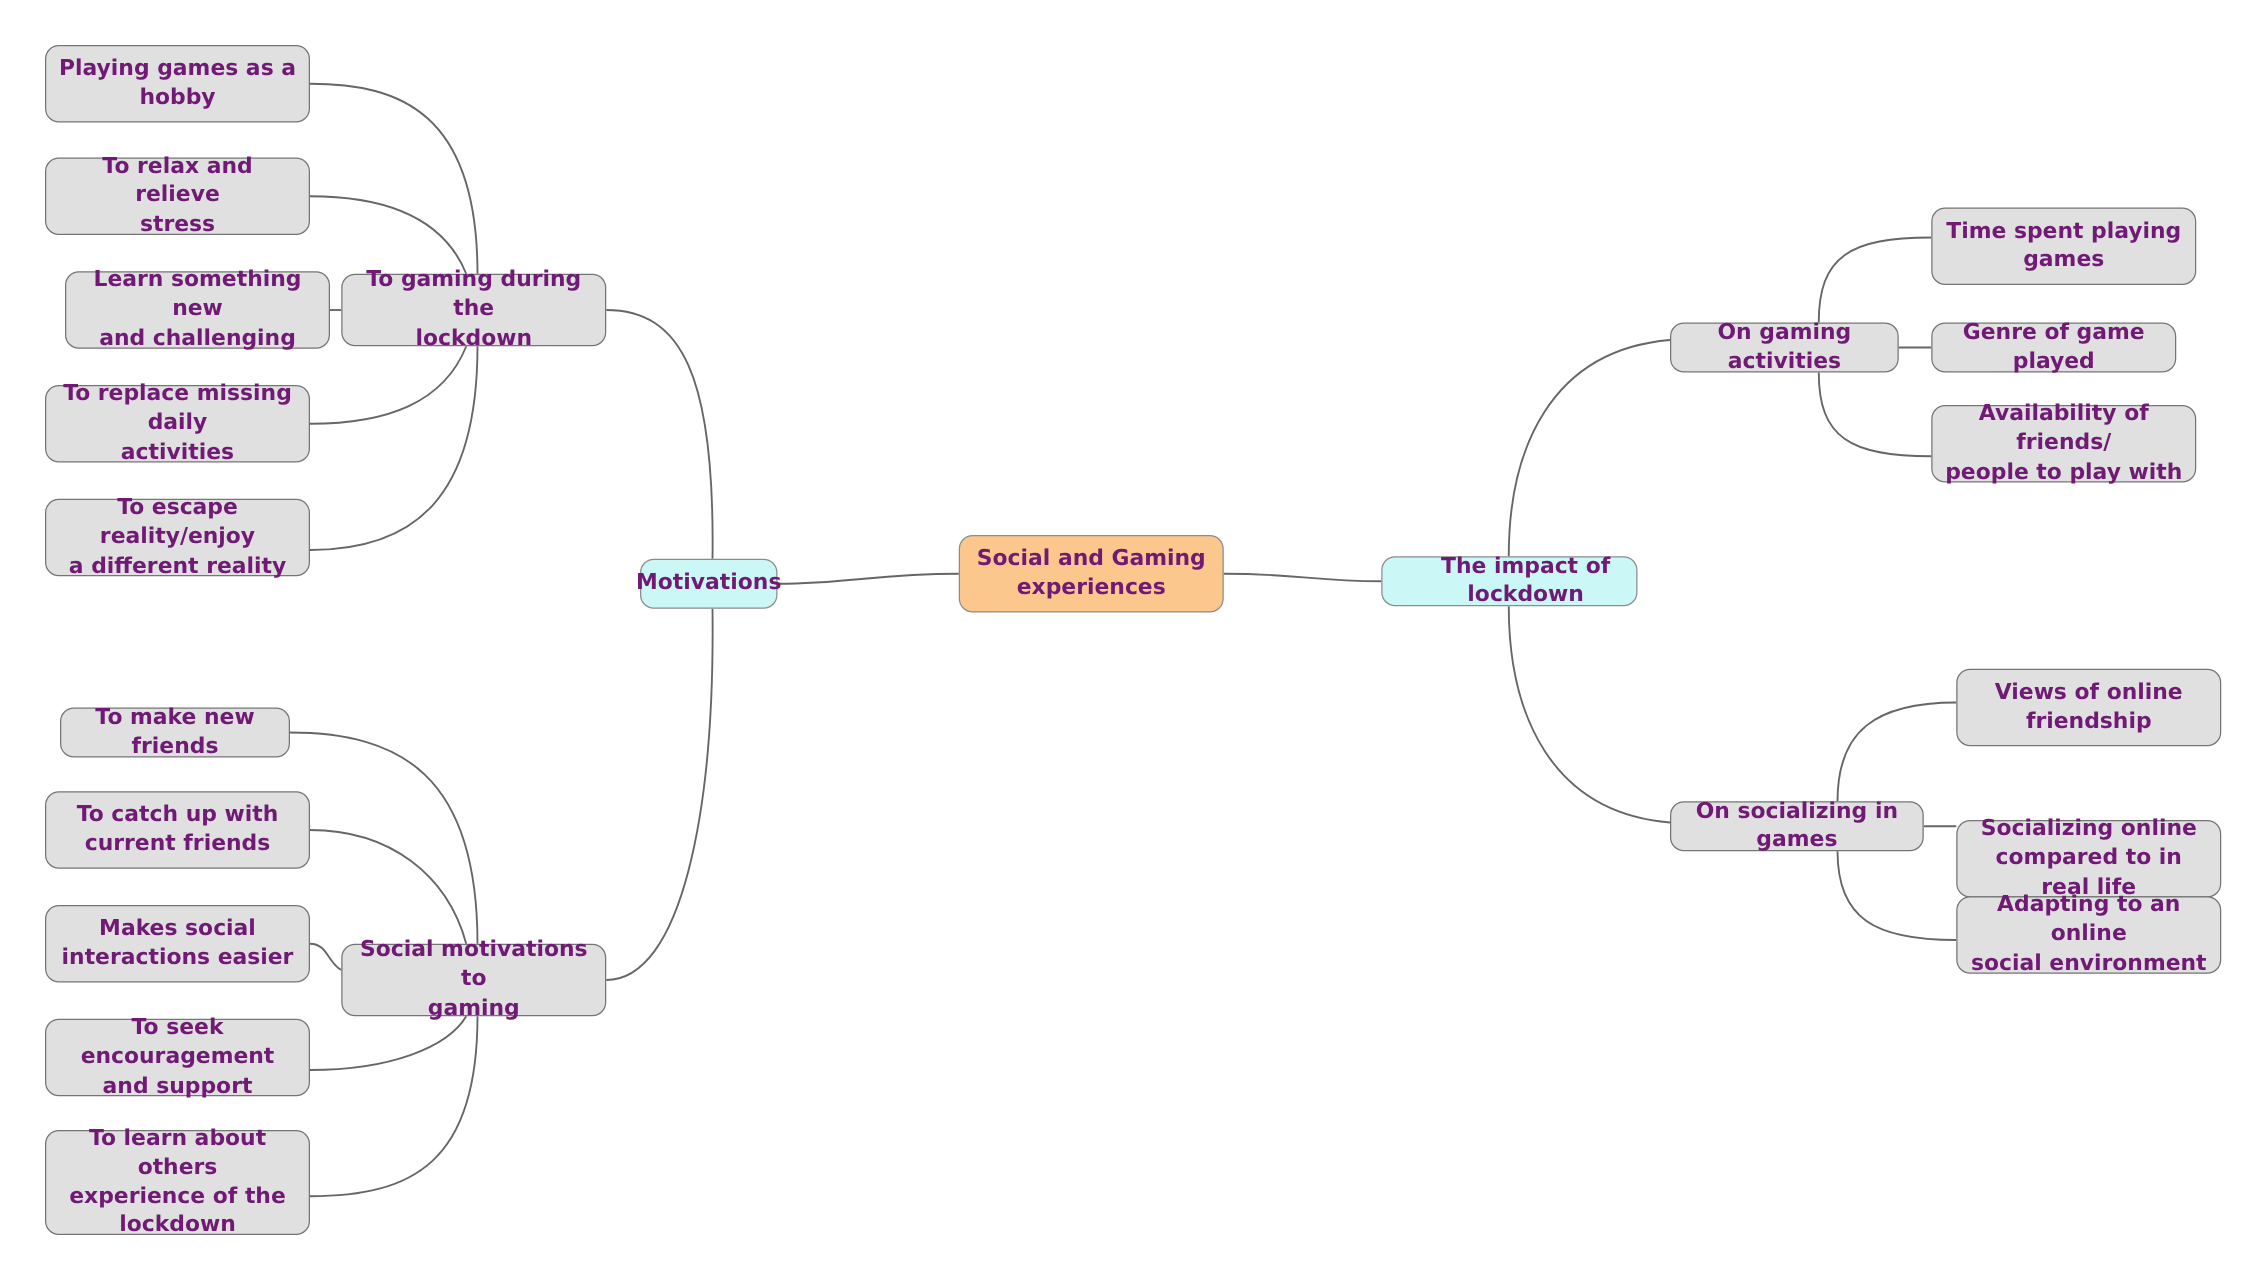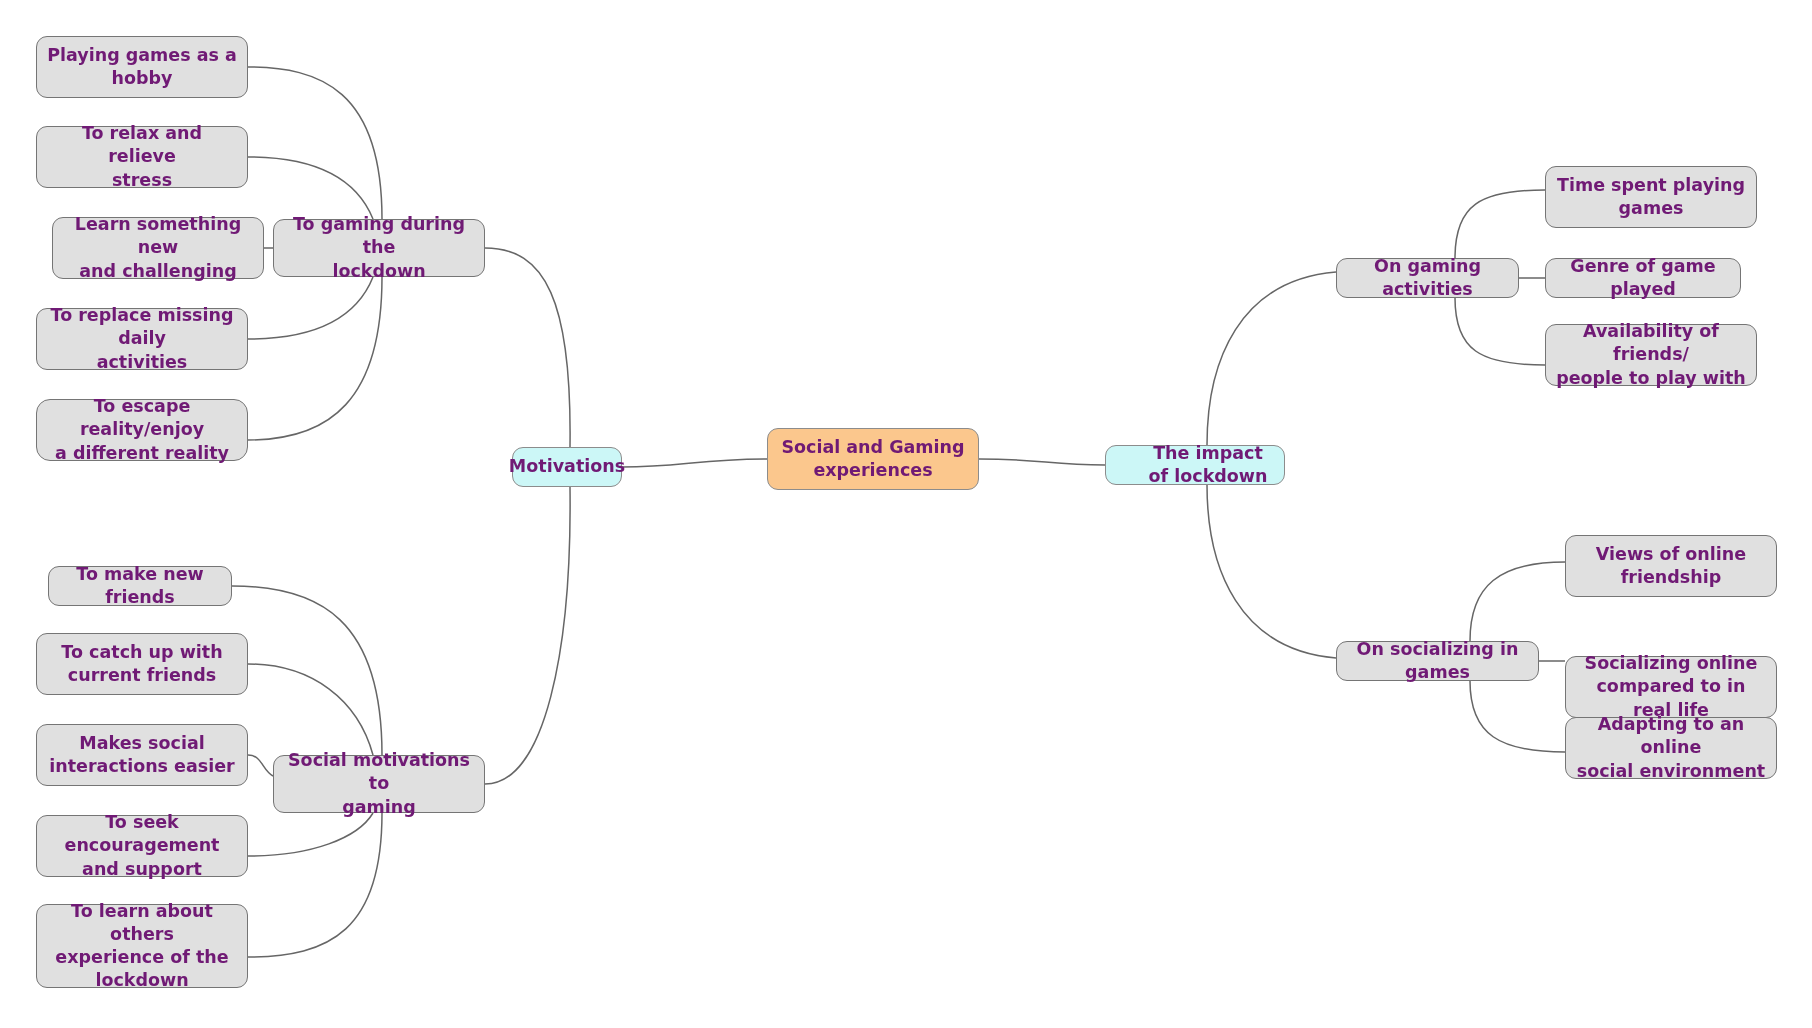--- a/index.html
+++ b/index.html
@@ -77,36 +77,36 @@
       <path d="M 1455 258 C 1455 205 1480 190 1545 190" fill="none" stroke="#666666" stroke-width="1.5"></path>
       <path d="M 1519 278 L 1545 278" fill="none" stroke="#666666" stroke-width="1.5"></path>
       <path d="M 1455 298 C 1455 350 1480 365 1545 365" fill="none" stroke="#666666" stroke-width="1.5"></path>
       <path d="M 1470 641 C 1470 585 1500 562 1565 562" fill="none" stroke="#666666" stroke-width="1.5"></path>
       <path d="M 1539 661 L 1565 661" fill="none" stroke="#666666" stroke-width="1.5"></path>
       <path d="M 1470 681 C 1470 735 1500 752 1565 752" fill="none" stroke="#666666" stroke-width="1.5"></path>
     </svg>
 <div class="node root" style="left: 767px; top: 428px; width: 212px; height: 62px;">Social and Gaming
 experiences</div>
     <div class="node branch" style="left: 512px; top: 447px; width: 110px; height: 40px;">Motivations</div>
-    <div class="node branch" style="left: 1105px; top: 445px; width: 180px; height: 40px; padding-left: 36px;">The impact of lockdown</div>
+    <div class="node branch" style="left: 1105px; top: 445px; width: 205px; height: 40px; padding-left: 36px;">The impact of lockdown</div>
     <div class="node leaf" style="left: 273px; top: 219px; width: 212px; height: 58px;">To gaming during the
 lockdown</div>
     <div class="node leaf" style="left: 273px; top: 755px; width: 212px; height: 58px;">Social motivations to
 gaming</div>
     <div class="node leaf" style="left: 1336px; top: 258px; width: 183px; height: 40px;">On gaming activities</div>
     <div class="node leaf" style="left: 1336px; top: 641px; width: 203px; height: 40px;">On socializing in games</div>
     <div class="node leaf" style="left: 36px; top: 36px; width: 212px; height: 62px;">Playing games as a
 hobby</div>
     <div class="node leaf" style="left: 36px; top: 126px; width: 212px; height: 62px;">To relax and relieve
 stress</div>
     <div class="node leaf" style="left: 52px; top: 217px; width: 212px; height: 62px;">Learn something new
 and challenging</div>
     <div class="node leaf" style="left: 36px; top: 308px; width: 212px; height: 62px;">To replace missing daily
 activities</div>
-    <div class="node leaf" style="left: 36px; top: 399px; width: 212px; height: 62px; border-radius: 14px;">To escape reality/enjoy
+    <div class="node leaf" style="left: 36px; top: 399px; width: 212px; height: 62px;">To escape reality/enjoy
 a different reality</div>
     <div class="node leaf" style="left: 48px; top: 566px; width: 184px; height: 40px;">To make new friends</div>
     <div class="node leaf" style="left: 36px; top: 633px; width: 212px; height: 62px;">To catch up with
 current friends</div>
     <div class="node leaf" style="left: 36px; top: 724px; width: 212px; height: 62px;">Makes social
 interactions easier</div>
     <div class="node leaf" style="left: 36px; top: 815px; width: 212px; height: 62px;">To seek encouragement
 and support</div>
     <div class="node leaf" style="left: 36px; top: 904px; width: 212px; height: 84px;">To learn about others
 experience of the

